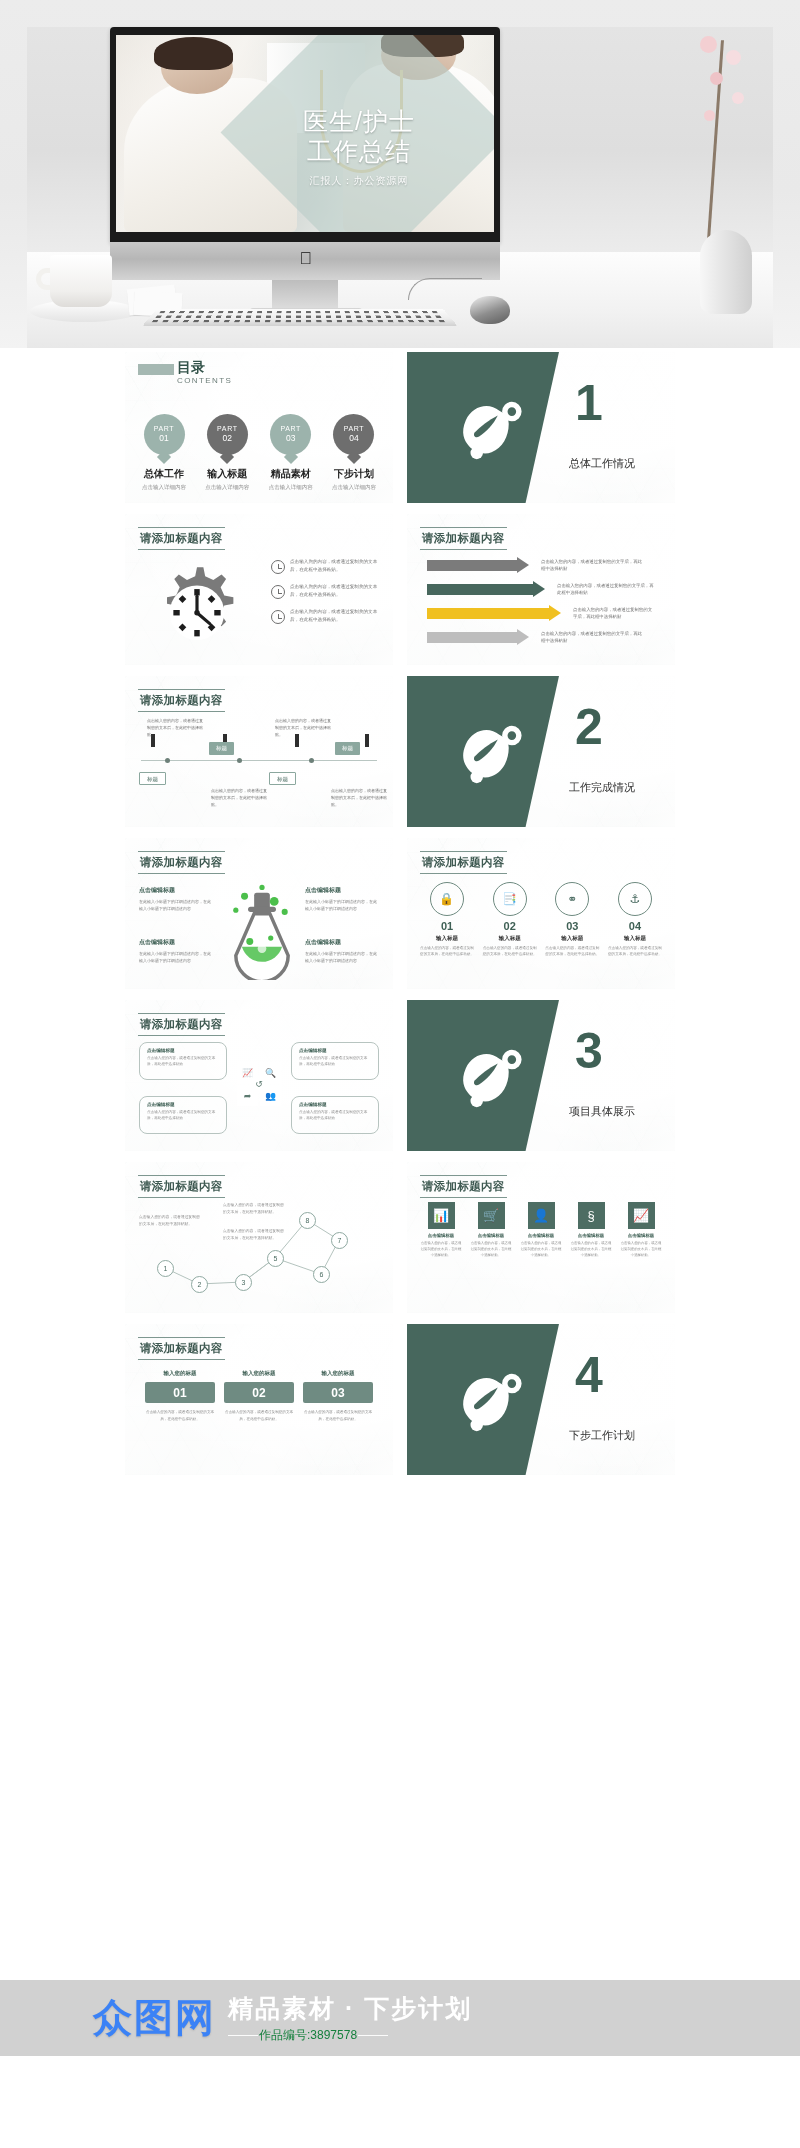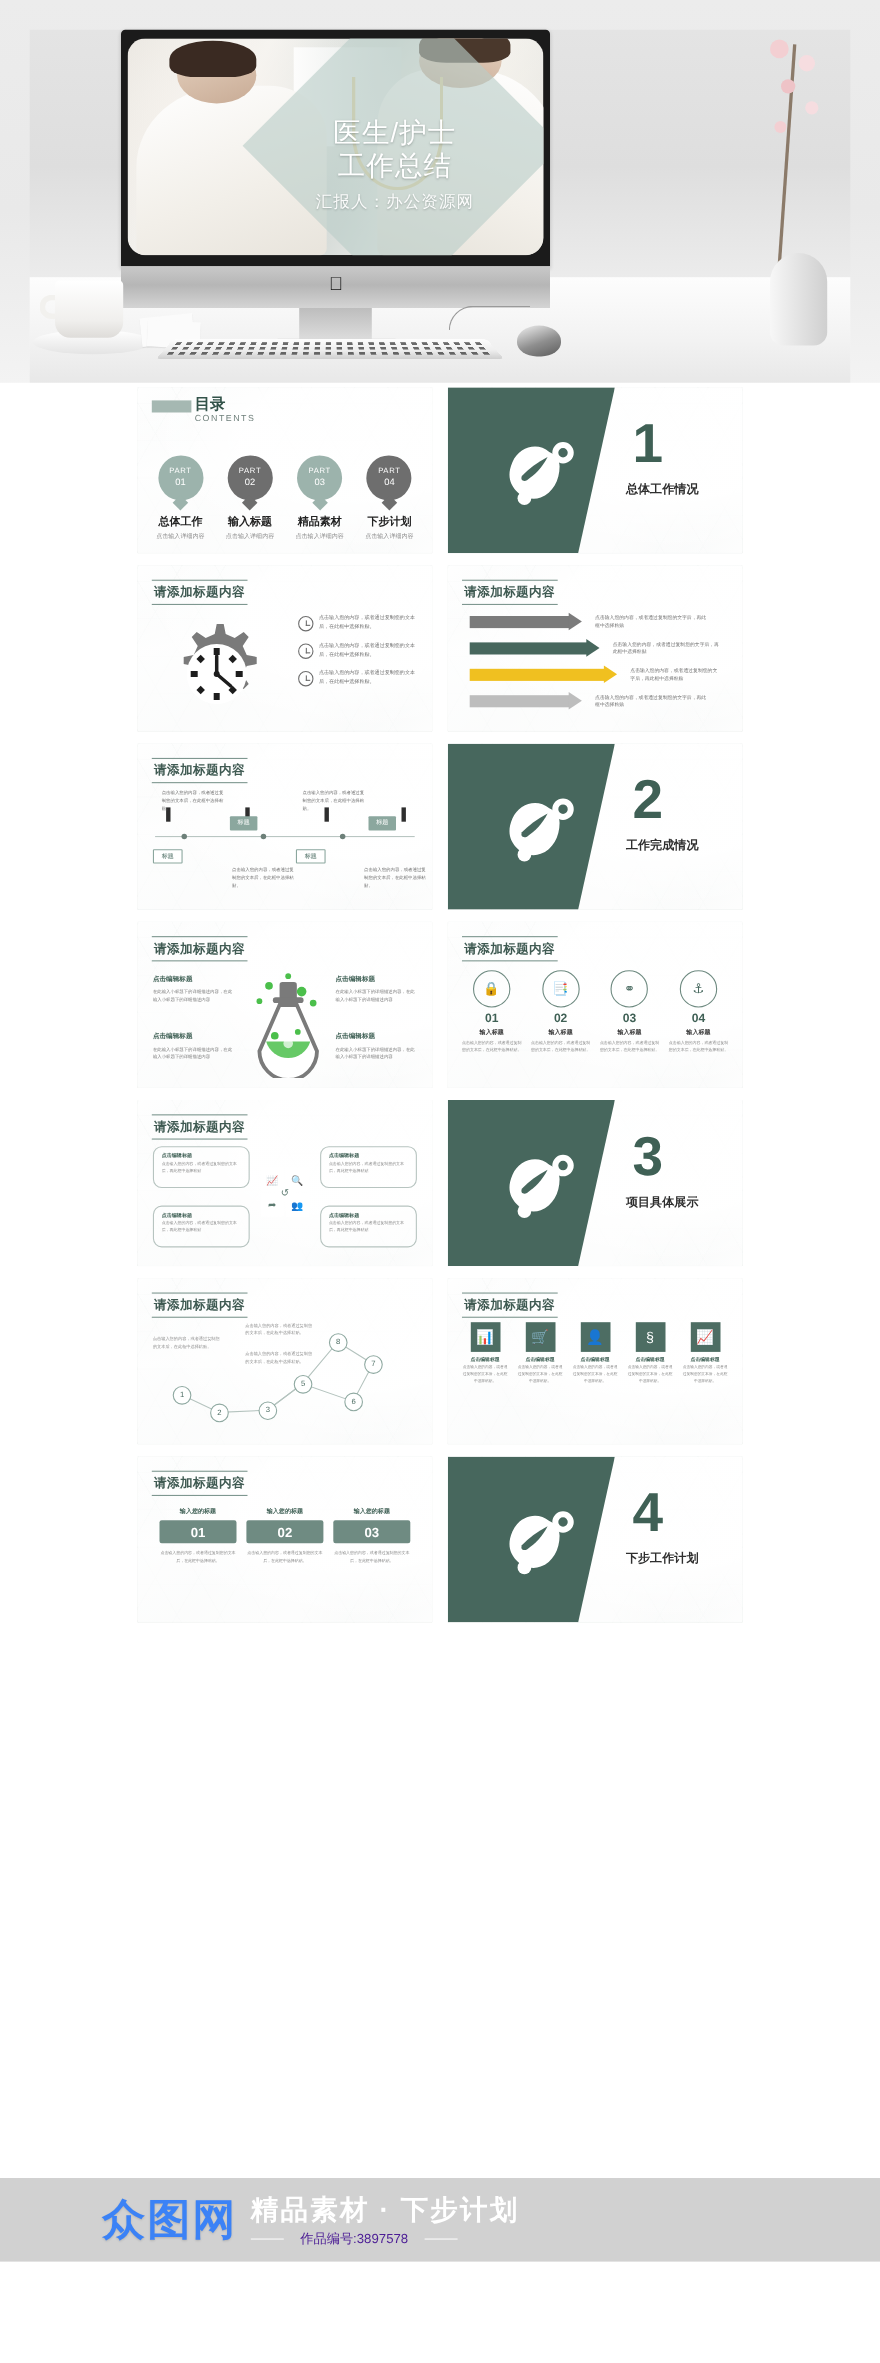--- a/index.html
+++ b/index.html
@@ -34,21 +34,20 @@
     border-radius:4px 4px 0 0;
     box-shadow: 0 2px 4px rgba(0,0,0,.2);
   }
   .screen{
     position:absolute; left:6px; top:8px; right:6px; bottom:10px;
     background:
       radial-gradient(circle at 22% 40%, #f7f3ee 0%, rgba(247,243,238,0) 46%),
       radial-gradient(circle at 78% 36%, #f4f1ea 0%, rgba(244,241,234,0) 42%),
       linear-gradient(115deg,#e8e5df 0%,#f5f4f1 28%,#cfd6d3 52%,#f3f2ee 74%,#dcdcd8 100%);
     overflow:hidden;
-    border-radius:16px;
   }
   
   .fig{position:absolute;background:#fbfaf8;border-radius:40% 40% 8px 8px;}
   .fig.l{left:2%;top:22%;width:46%;height:78%;
     background:linear-gradient(160deg,#ffffff 0%,#f2efe9 60%,#e8e4dc 100%);
     border-radius:48% 30% 6px 6px;}
   .fig.r{right:-4%;top:14%;width:44%;height:86%;
     background:linear-gradient(200deg,#ffffff 0%,#f3f0ea 60%,#e6e2da 100%);
     border-radius:30% 48% 6px 6px;}
   .head{position:absolute;background:#d8c2ae;border-radius:50%;}
@@ -69,21 +68,21 @@
     transform:rotate(45deg);
   }
   .diamond-txt{
     position:absolute; left:148px; top:72px; width:190px;
     text-align:center; color:#ffffff;
     text-shadow:0 1px 2px rgba(80,90,88,.45);
     line-height:1.18;
   }
   .diamond-txt .t1{font-size:25px;font-weight:400;letter-spacing:1px;}
   .diamond-txt .t2{font-size:25px;font-weight:400;letter-spacing:1px;}
-  .diamond-txt .t3{font-size:15px;margin-top:9px;letter-spacing:1px;opacity:.92;}
+  .diamond-txt .t3{font-size:10px;margin-top:9px;letter-spacing:1px;opacity:.92;}
 
   .mon-chin{
     position:absolute;left:110px;top:242px;width:390px;height:38px;
     background:linear-gradient(180deg,#c9c9c9 0%,#b6b6b6 45%,#d4d4d4 100%);
   }
   .apple{
     position:absolute;left:298px;top:250px;width:15px;height:17px;color:#111;
     font-size:17px;line-height:17px;text-align:center;
   }
   .mon-stand{
@@ -202,21 +201,21 @@
   .div-slide{background:#eef1f0;}
   .trap{
     position:absolute;left:0;top:0;width:152px;height:151px;background:#47675d;
     clip-path: polygon(0 0, 100% 0, 78% 100%, 0 100%);
   }
   .bell{position:absolute;left:44px;top:36px;width:78px;height:80px;}
   .div-num{
     position:absolute;left:168px;top:26px;font-size:50px;font-weight:700;
     color:#3f6055;line-height:1;
   }
-  .div-label{position:absolute;left:162px;top:85px;font-size:11px;font-weight:700;color:#2f2f2f;}
+  .div-label{position:absolute;left:162px;top:104px;font-size:11px;font-weight:400;color:#2f2f2f;}
 
   
   .gear-wrap{position:absolute;left:14px;top:46px;width:116px;height:100px;}
   .bullets{position:absolute;left:146px;top:44px;width:112px;}
   .bul{display:flex;gap:5px;margin-bottom:9px;}
   .bul .ic{flex:0 0 14px;height:14px;border:1.3px solid #6e6e6e;border-radius:50%;position:relative;margin-top:2px;}
   .bul .ic::before{content:"";position:absolute;left:6px;top:3px;width:1.2px;height:4.5px;background:#6e6e6e;}
   .bul .ic::after{content:"";position:absolute;left:6px;top:7px;width:4px;height:1.2px;background:#6e6e6e;}
   .bul .tx{font-size:4.6px;line-height:1.75;color:#6f6f6f;}
 
@@ -290,21 +289,21 @@
     position:absolute;left:0;top:1980px;width:800px;height:76px;
     background:rgba(120,120,120,.34);
     display:flex;align-items:center;
   }
   .wm-logo{
     margin-left:93px;font-size:39px;font-weight:700;color:#3b82f6;letter-spacing:2px;
     text-shadow:0 1px 2px rgba(0,0,0,.15);
   }
   .wm-right{margin-left:12px;}
   .wm-t1{font-size:25px;font-weight:700;color:#fff;letter-spacing:2px;}
-  .wm-t2{font-size:12px;color:#4c1d95;margin-top:2px;display:flex;align-items:center;gap:15px;}
+  .wm-t2{font-size:12px;color:#15803d;margin-top:2px;display:flex;align-items:center;gap:1px;}
   .wm-dash{display:inline-block;width:30px;height:1.5px;background:#fff;opacity:.9;}
 </style>
 </head>
 <body>
 
 <div class="hero">
   <div class="hero-inner"></div>
   <div class="desk"></div>
 
   <div class="branch"></div>

